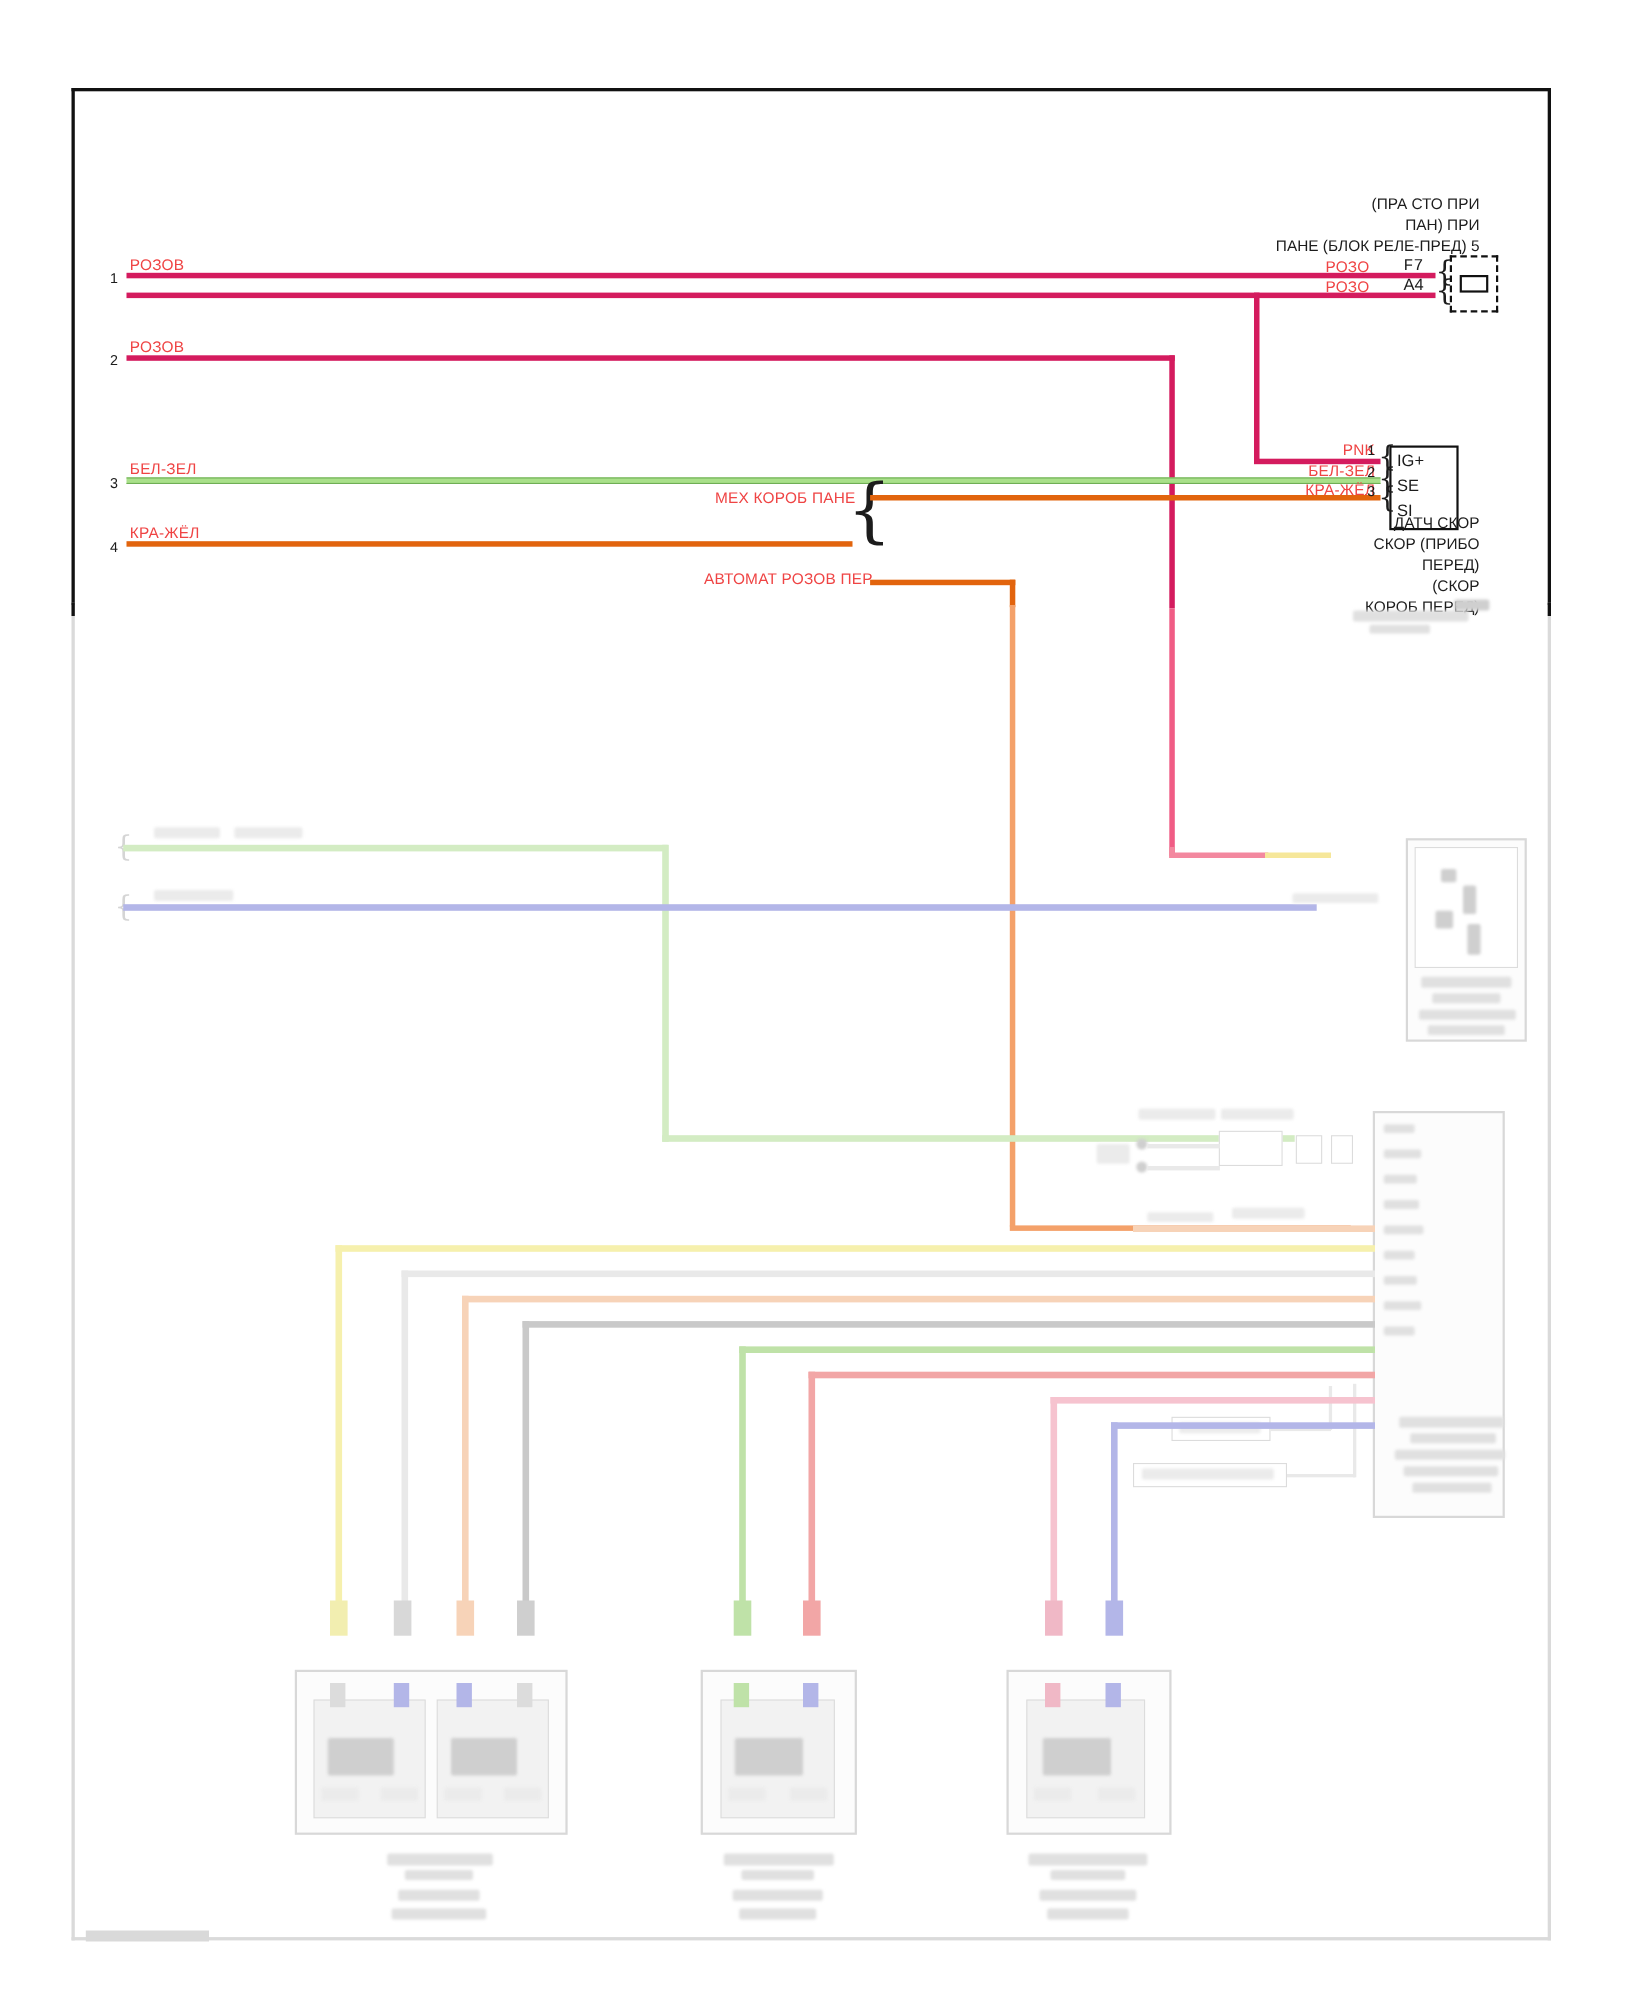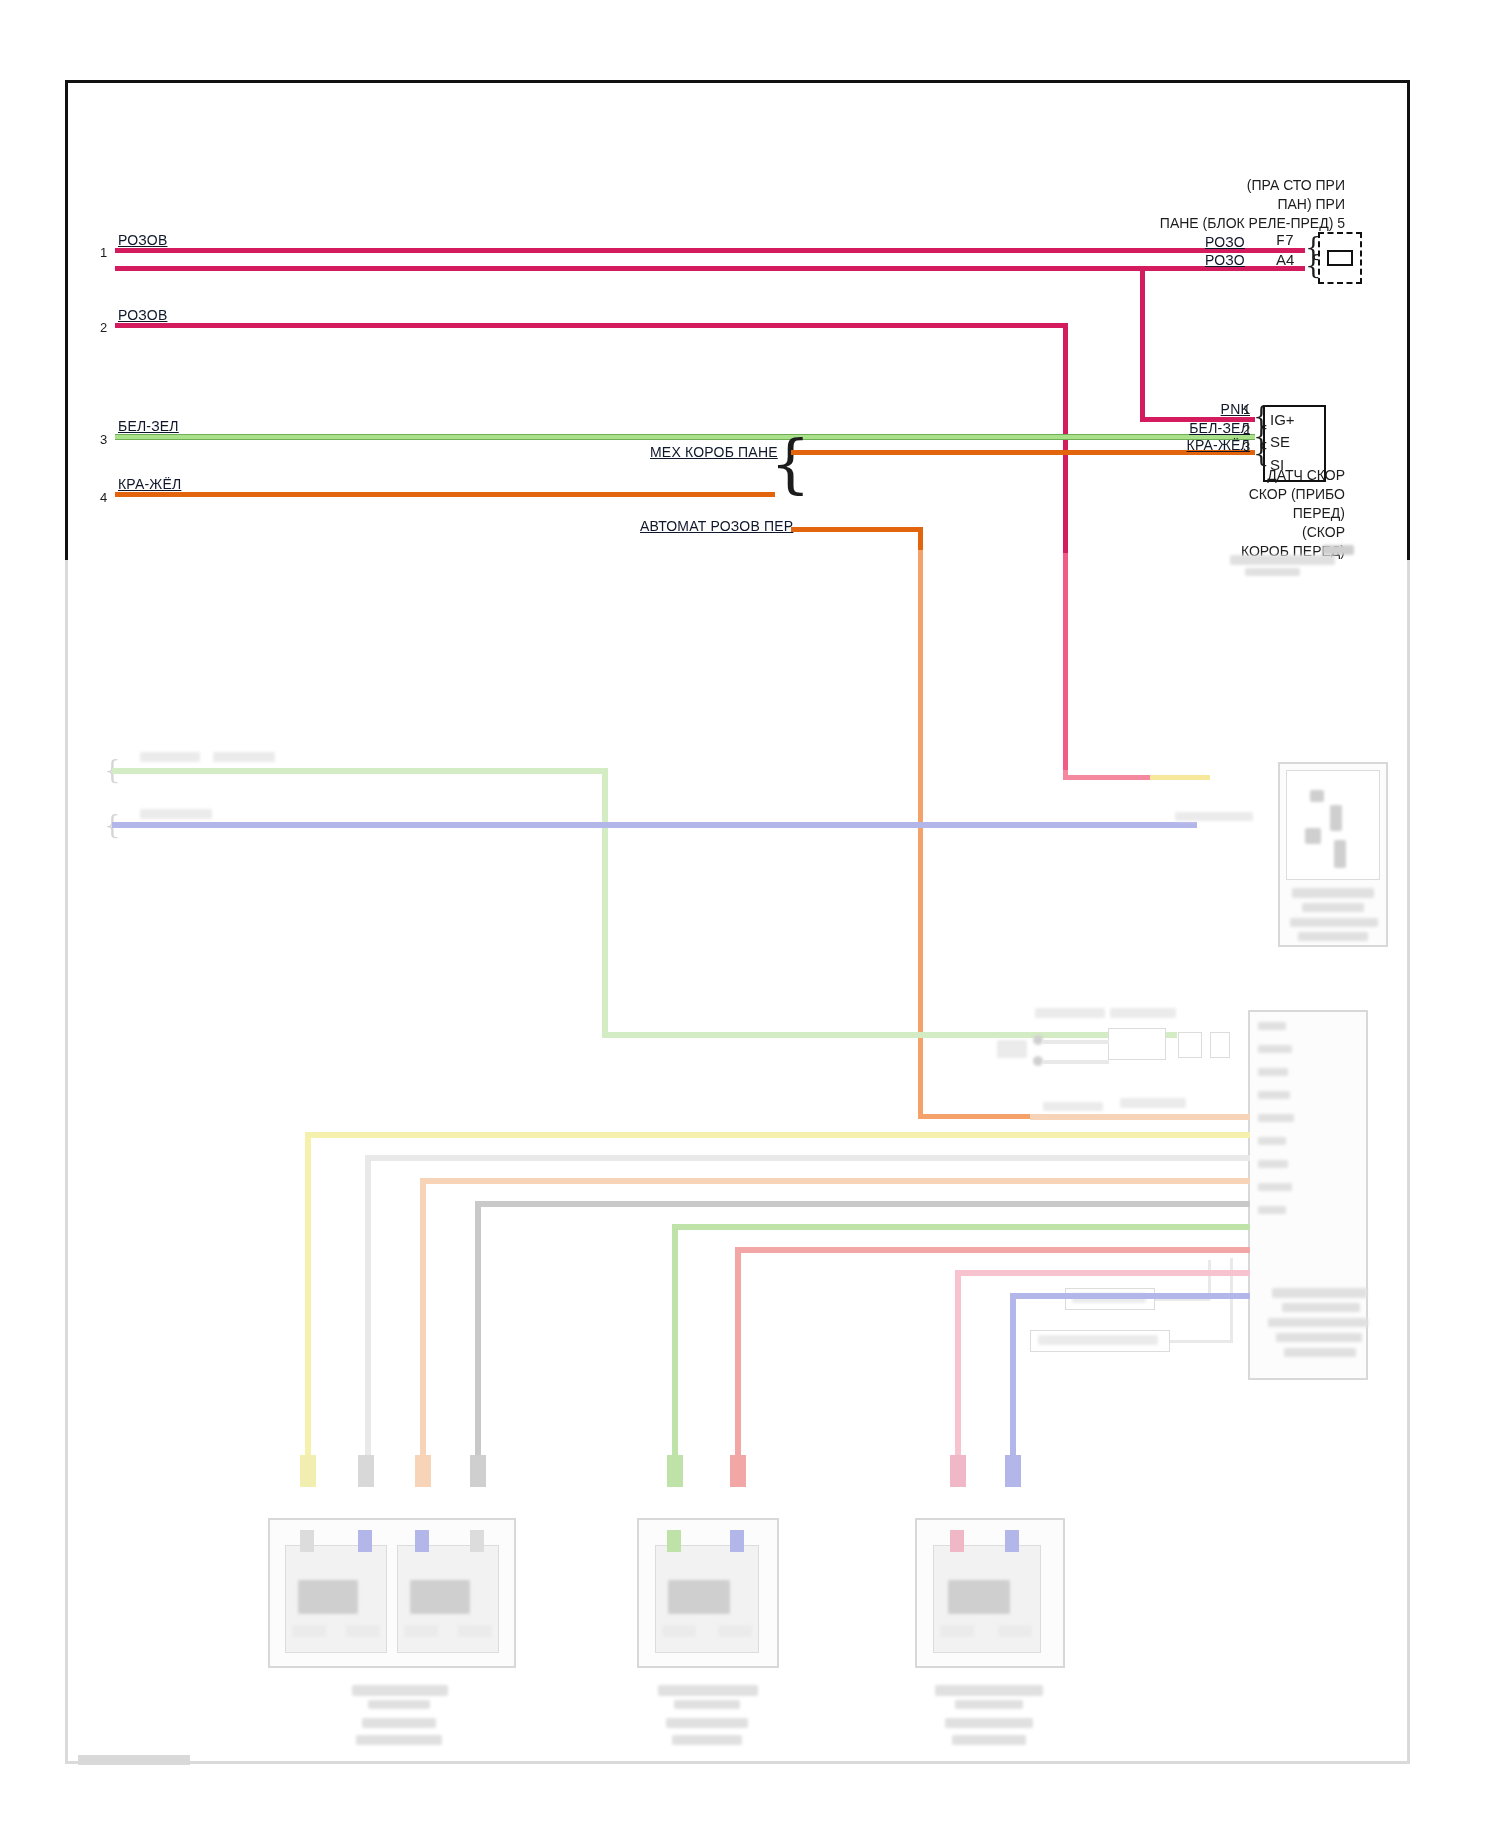--- a/index.html
+++ b/index.html
@@ -16,22 +16,22 @@
   .frame-right-stub { position:absolute; left:1407px; top:548px; width:3px; height:12px; background:#111; }
 
   
   .frame-bot {
     position:absolute; left:65px; top:548px; width:1345px; height:1216px;
     border:3px solid #dadada; border-top:none; box-sizing:border-box;
   }
 
   
   .lbl {
-    position:absolute; font-size:14px; color:#0f172a; white-space:nowrap;
-    letter-spacing:0.2px; line-height:1.25;text-decoration:underline;
+    position:absolute; font-size:14px; color:#ef4444; white-space:nowrap;
+    letter-spacing:0.2px; line-height:1.25;
   }
   .lbl.r { text-align:right; }
   .pin-num { position:absolute; font-size:13px; color:#1c1c1c; }
   .term { position:absolute; font-size:15px; color:#1c1c1c; }
   .blk-hdr { position:absolute; font-size:14px; color:#1c1c1c; text-align:right; line-height:1.35; white-space:nowrap; }
   .blk-ftr { position:absolute; font-size:14px; color:#1c1c1c; text-align:right; line-height:1.35; white-space:nowrap; }
 
   
   .wire { position:absolute; }
   .w-h { height:5px; }

